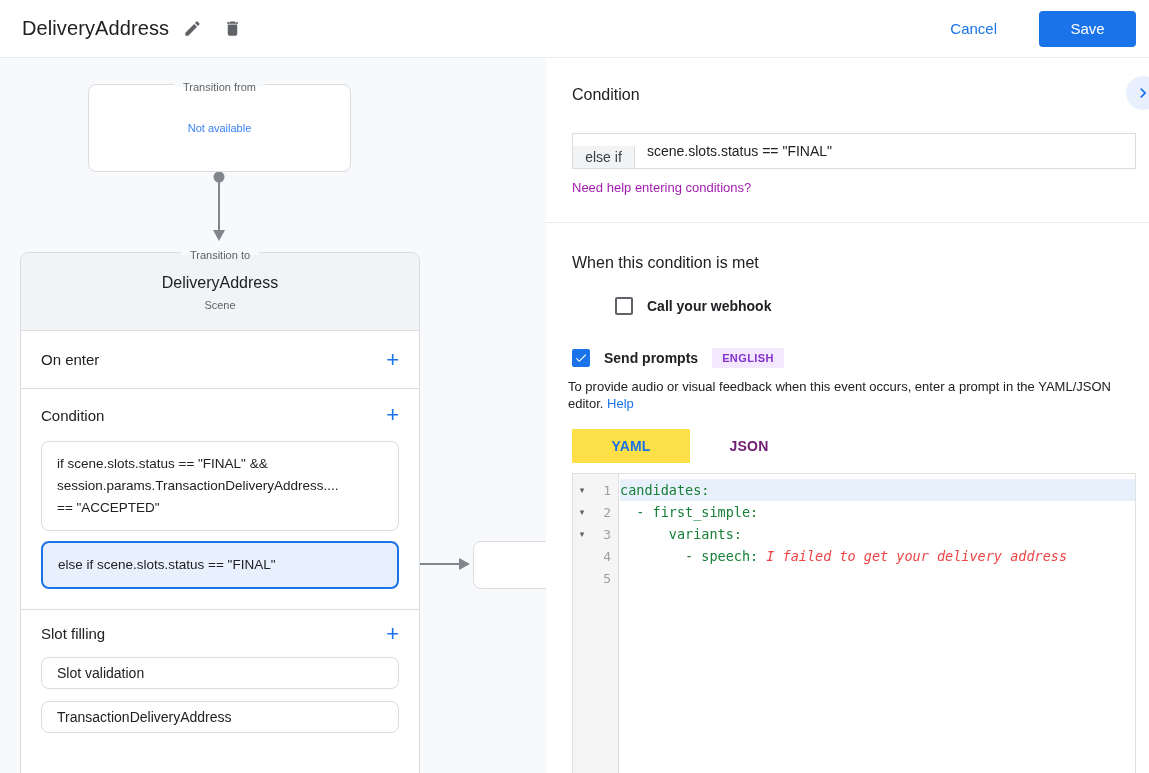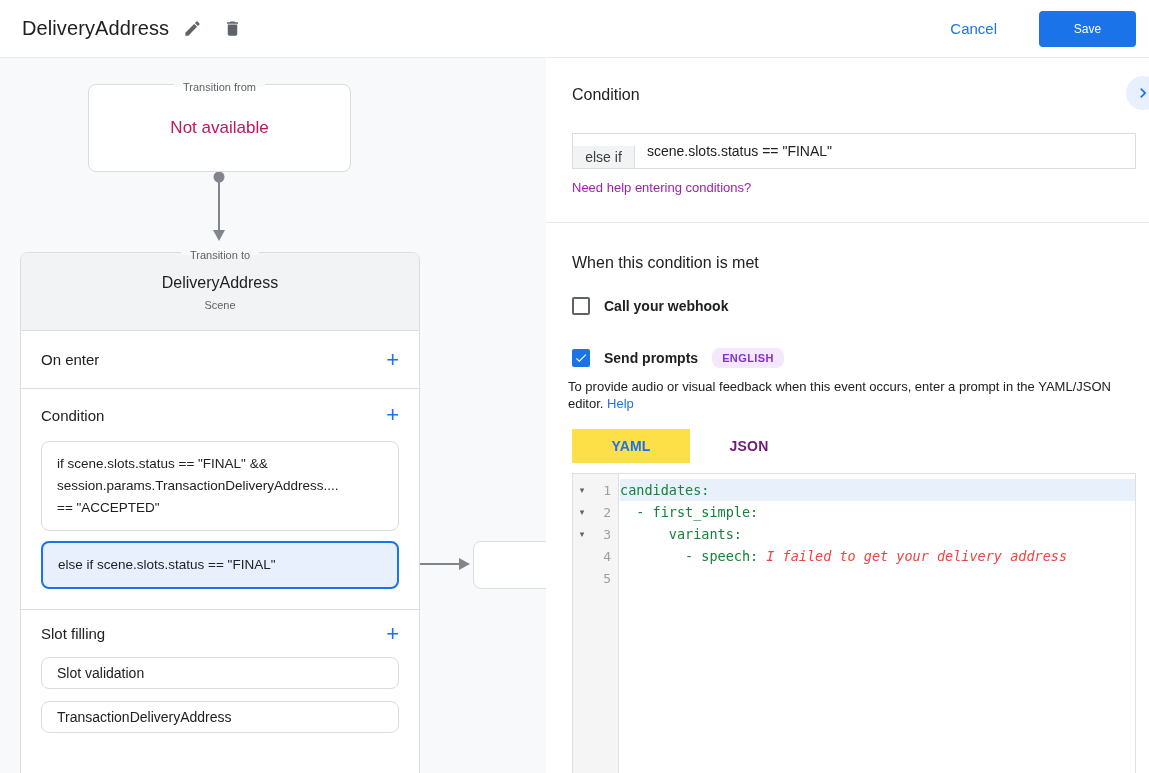--- a/index.html
+++ b/index.html
@@ -10,35 +10,35 @@
   
   .topbar { position:absolute; left:0; top:0; width:1149px; height:58px; background:#fff;
             border-bottom:1px solid #e8eaed; display:flex; align-items:center; z-index:5; }
   .topbar-title { font-size:20px; color:#202124; margin-left:22px; letter-spacing:.1px; }
   .icon-btn { width:34px; height:34px; border:none; background:transparent; display:flex;
               align-items:center; justify-content:center; cursor:pointer; margin-left:6px; }
   .icon-btn svg { fill:#5f6368; }
   .topbar-spacer { flex:1; }
   .cancel-btn { border:none; background:transparent; color:#1a73e8; font-size:15px;
                 font-family:inherit; cursor:pointer; margin-right:42px; font-weight:500; }
-  .save-btn { background:#1a73e8; color:#fff; border:none; border-radius:4px; font-size:12px;
+  .save-btn { background:#1a73e8; color:#fff; border:none; border-radius:4px; font-size:15px;
               font-family:inherit; font-weight:500; width:97px; height:36px; margin-right:13px; cursor:pointer; }
 
   
   .canvas { position:absolute; left:0; top:58px; width:546px; height:715px; background:#f8f9fa; overflow:hidden; }
   .flow-arrows { position:absolute; left:0; top:0; z-index:1; }
 
   .legend { position:absolute; top:-8px; left:0; right:0; text-align:center; pointer-events:none; }
   .legend span { display:inline-block; font-size:11px; color:#5f6368; padding:0 9px; line-height:15px; }
 
   .tf-box { position:absolute; left:88px; top:26px; width:263px; height:88px; background:#fff;
             border:1px solid #dadce0; border-radius:8px; z-index:2; }
   .tf-box .legend span { background:linear-gradient(#f8f9fa 50%, #ffffff 50%); }
   .tf-value { position:absolute; left:0; right:0; top:50%; transform:translateY(-50%);
-              text-align:center; font-size:17px; color:#be185d; }
+              text-align:center; font-size:11px; color:#3b82f6; }
 
   .scene-card { position:absolute; left:20px; top:194px; width:400px; height:600px; background:#fff;
                 border:1px solid #dadce0; border-radius:8px 8px 0 0; z-index:2; }
   .scene-card .legend span { background:linear-gradient(#f8f9fa 50%, #f1f3f4 50%); }
   .scene-header { height:78px; background:#f1f3f4; border-bottom:1px solid #dadce0;
                   border-radius:8px 8px 0 0; text-align:center; padding-top:21px; }
   .scene-name { font-size:16px; color:#202124; }
   .scene-type { font-size:11px; color:#5f6368; margin-top:7px; }
 
   .sec-row { display:flex; align-items:center; justify-content:space-between; padding:0 20px; }
@@ -74,29 +74,29 @@
                  align-items:center; justify-content:center; font-size:14px; color:#3c4043;margin-top:12px; }
   .cond-input { flex:1; border:none; outline:none; font-family:inherit; font-size:14px;
                 color:#202124; padding:0 12px; background:#fff; }
 
   .help-link { position:absolute; left:26px; top:122px; font-size:13px; color:#a21caf;
                text-decoration:none; cursor:pointer; }
   .panel-divider { position:absolute; left:0; top:164px; width:603px; height:1px; background:#e8eaed; }
   .when-title { position:absolute; left:26px; top:196px; font-size:16px; font-weight:400; color:#202124; }
 
   .check-row { position:absolute; left:26px; display:flex; align-items:center; }
-  .check-row.webhook { top:239px; }
+  .check-row.webhook { top:239px;margin-left:43px; }
   .check-row.prompts { top:290px; }
   .checkbox { width:18px; height:18px; border:2px solid #5f6368; border-radius:2px; background:#fff;
               cursor:pointer; flex:0 0 auto; }
   .checkbox.checked { background:#1a73e8; border-color:#1a73e8; display:flex; align-items:center;
                       justify-content:center; }
   .check-label { font-size:14px; font-weight:700; color:#202124; margin-left:14px; }
   .lang-badge { margin-left:14px; background:#f3e8fd; color:#8430ce; font-size:11px; font-weight:700;
-                letter-spacing:.4px; padding:4px 10px; border-radius:8px; }
+                letter-spacing:.4px; padding:4px 10px; border-radius:2px; }
 
   .desc { position:absolute; left:22px; top:320px; width:556px; font-size:13px; line-height:17px; color:#202124; }
   .desc a { color:#1a73e8; text-decoration:none; cursor:pointer; }
 
   .tabs { position:absolute; left:26px; top:371px; display:flex; }
   .tab { width:118px; height:34px; display:flex; align-items:center; justify-content:center;
          font-size:14px; font-weight:700; letter-spacing:.2px; color:#701a75; cursor:pointer; }
   .tab.active { background:#fde047; color:#1a73e8; }
 
   .editor { position:absolute; left:26px; top:415px; width:564px; bottom:-2px;

